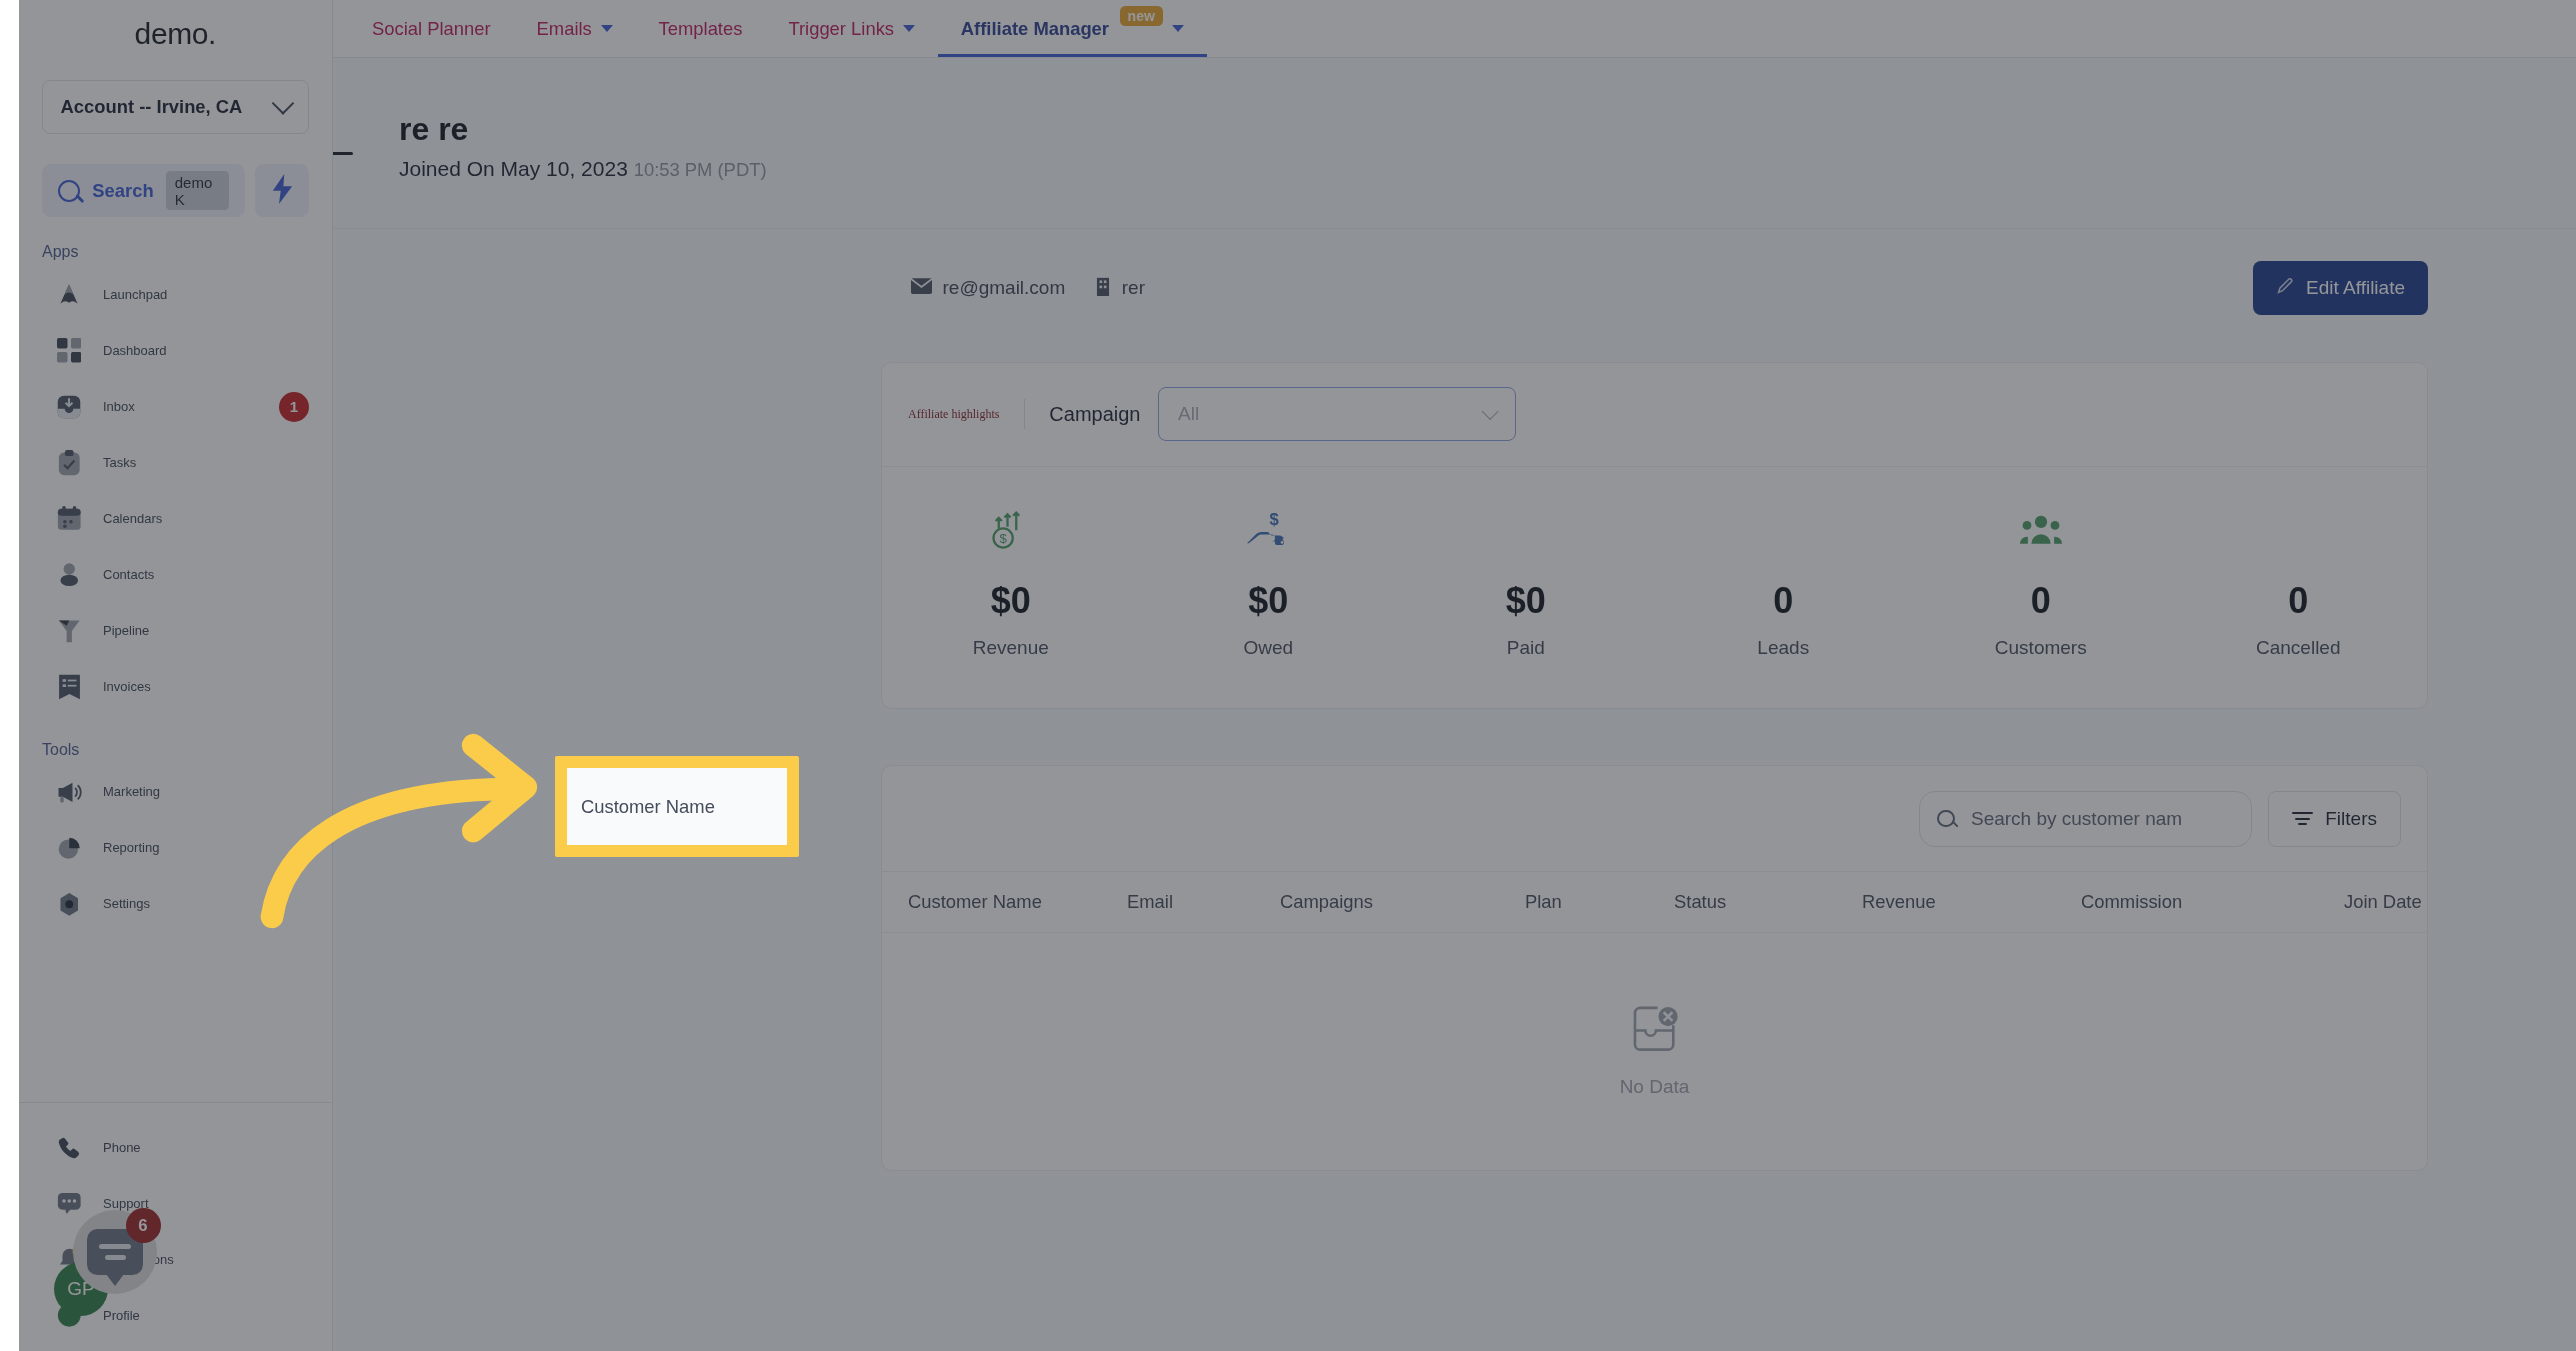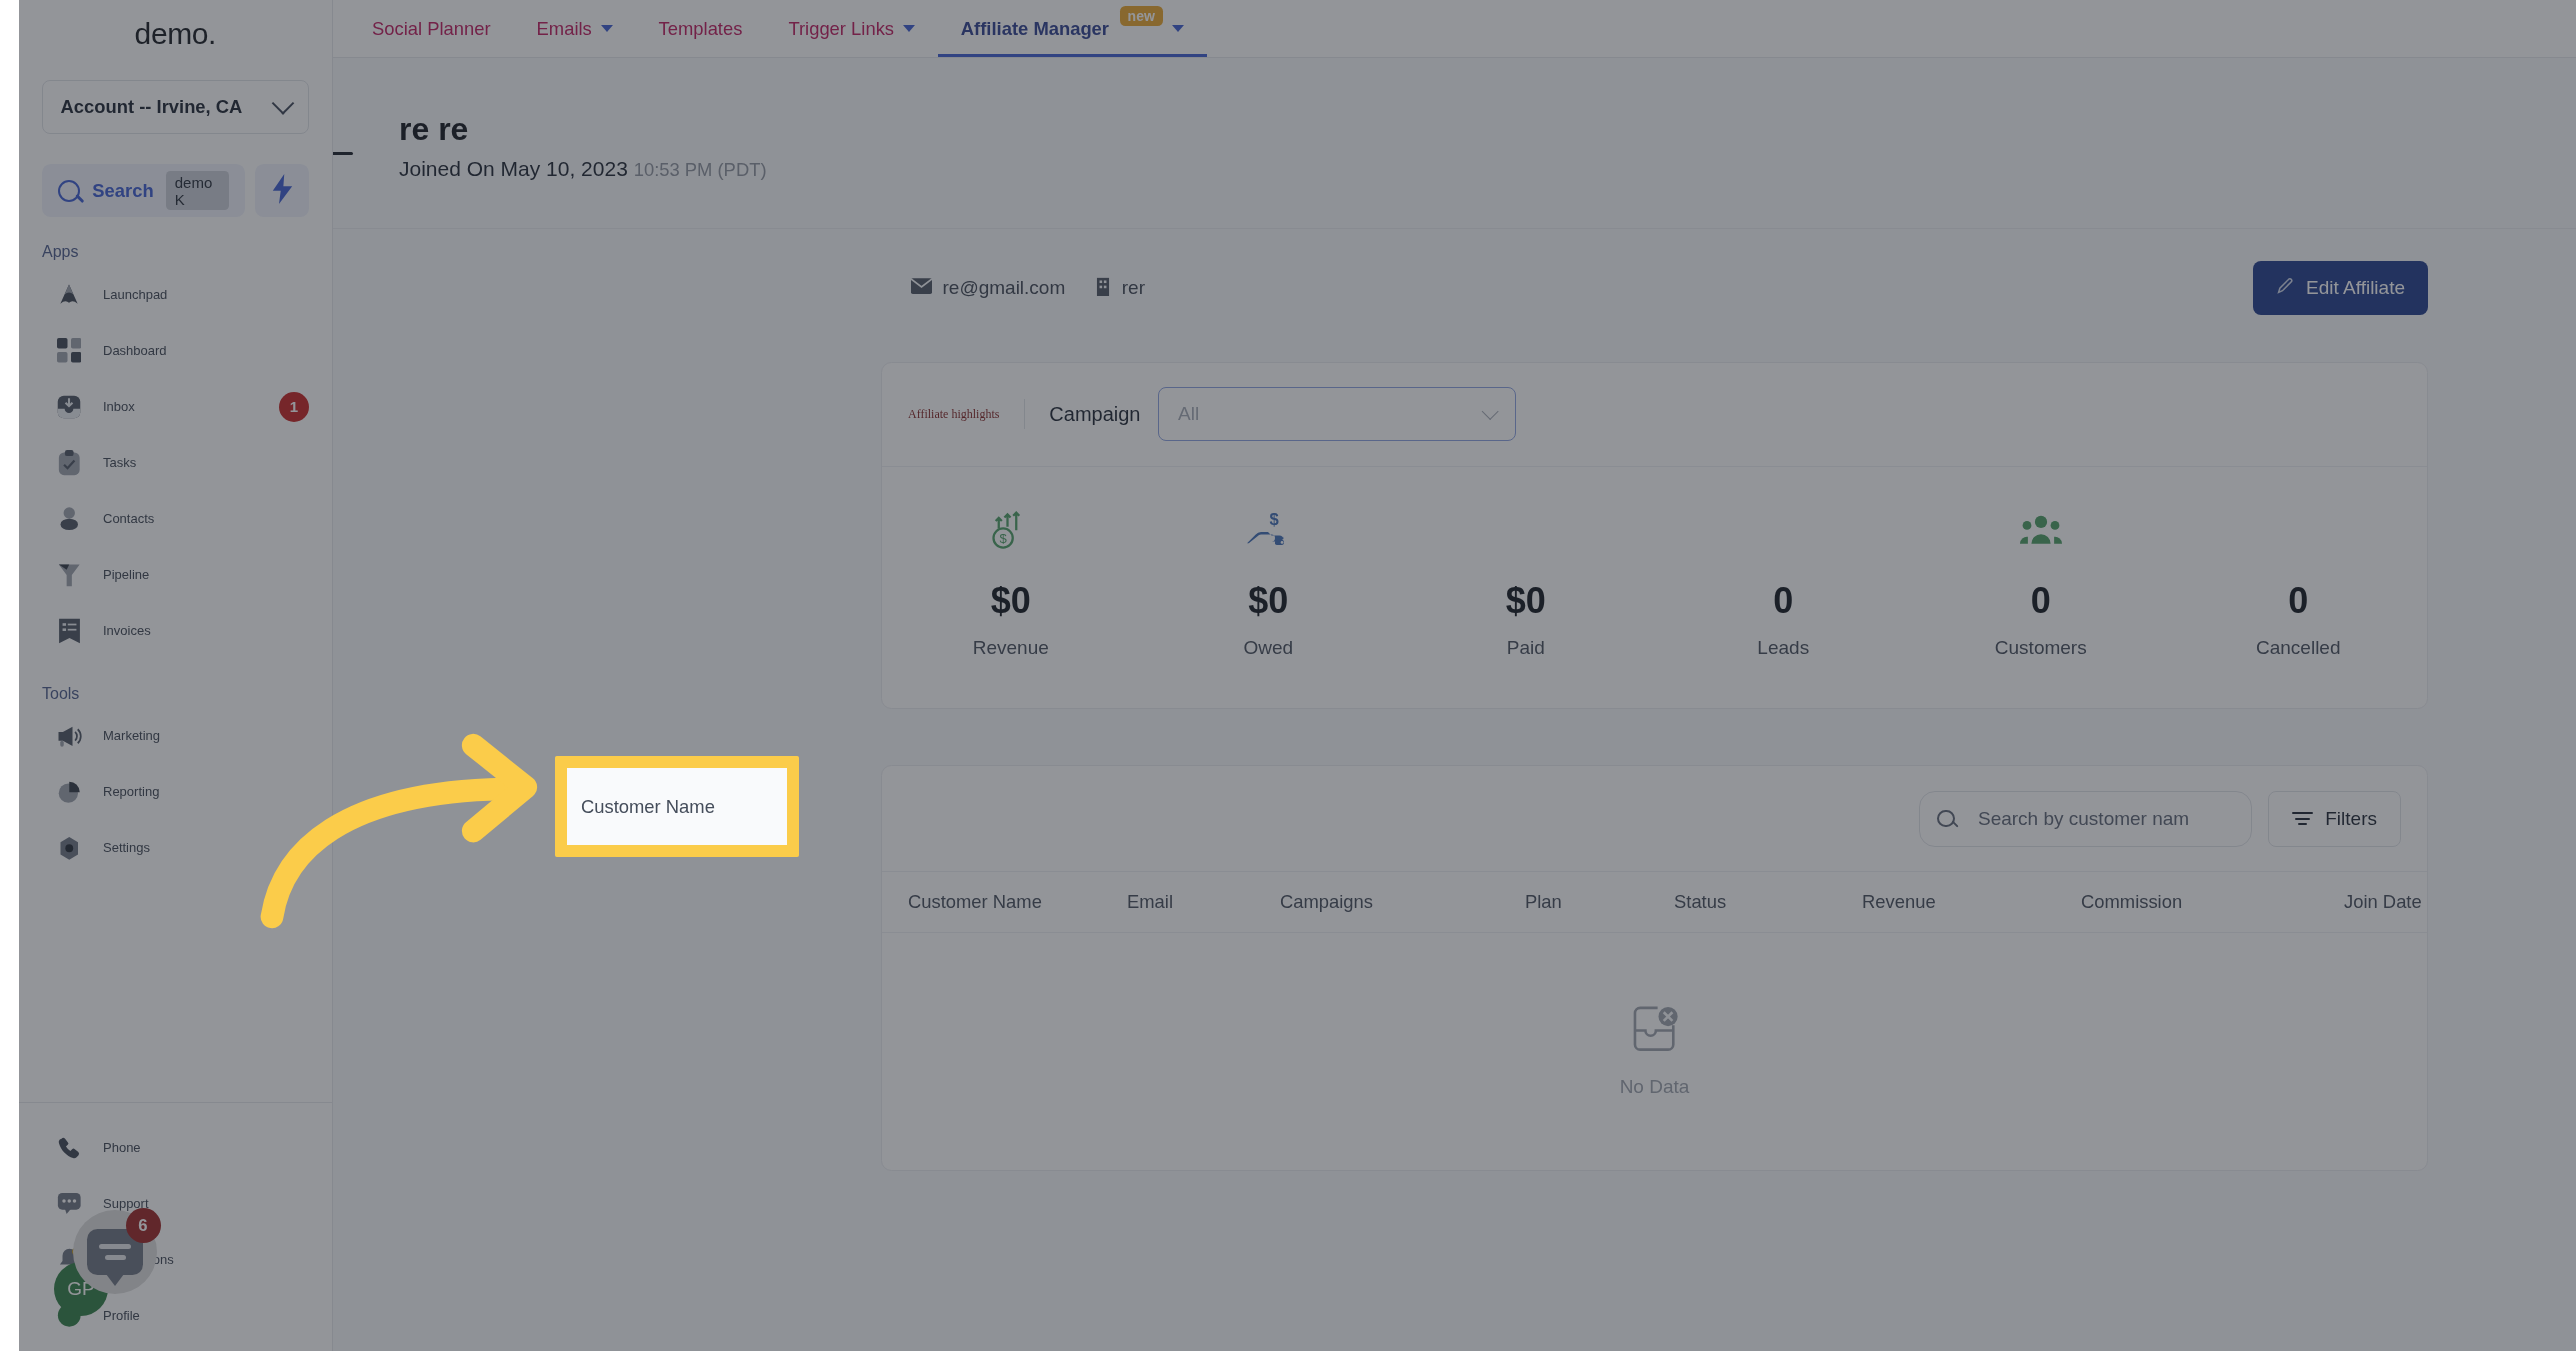--- a/index.html
+++ b/index.html
@@ -252,21 +252,21 @@
     background: #ffffff; border: 0.9px solid #e8eaee; border-radius: 10.5px;
     margin: 56px 167px 0 548px;
   }
   .table-toolbar {
     display: flex; justify-content: flex-end; align-items: center;
     gap: 16px; padding: 24.5px 26px;
   }
   .tbl-search {
     width: 333px; height: 56px;
     border: 0.9px solid #dfe2e7; border-radius: 16px;
-    display: flex; align-items: center; gap: 23px; padding: 0 17.5px;
+    display: flex; align-items: center; gap: 16px; padding: 0 17.5px;
     cursor: text;
   }
   .tbl-search .sicon2 {
     width: 17.5px; height: 17.5px; border: 2.2px solid #5c6475;
     border-radius: 50%; position: relative; flex: 0 0 auto;
   }
   .tbl-search .sicon2::after {
     content: ''; position: absolute; width: 8px; height: 2.2px;
     background: #5c6475; transform: rotate(45deg); right: -6.1px; bottom: 0;
     border-radius: 1.8px;
@@ -430,20 +430,34 @@
       <span class="nav-icon">
         <svg width="24.5" height="26" viewBox="0 0 28 30">
             <rect x="2" y="3" width="24" height="26" rx="6" fill="#9aa0ab"></rect>
             <rect x="9" y="0" width="10" height="7" rx="2.5" fill="#4a5260"></rect>
             <path d="M8 17 L12 21 L20 12" stroke="#4a5260" stroke-width="2.6" fill="none"></path>
           </svg>
       </span>
       <span class="nav-label">Tasks</span>
     </div>
 
+    <div class="nav-item">
+      <span class="nav-icon">
+        <svg width="24.5" height="24.5" viewBox="0 0 28 28">
+            <rect x="1" y="3" width="26" height="24" rx="4" fill="#9aa0ab"></rect>
+            <rect x="1" y="3" width="26" height="8" rx="4" fill="#4a5260"></rect>
+            <rect x="6" y="0" width="4" height="7" rx="2" fill="#4a5260"></rect>
+            <rect x="18" y="0" width="4" height="7" rx="2" fill="#4a5260"></rect>
+            <circle cx="9" cy="18" r="2" fill="#4a5260"></circle>
+            <circle cx="16" cy="18" r="2" fill="#4a5260"></circle>
+            <circle cx="9" cy="23" r="2" fill="#4a5260"></circle>
+          </svg>
+      </span>
+      <span class="nav-label">Calendars</span>
+    </div>
 
     <div class="nav-item">
       <span class="nav-icon">
         <svg width="24.5" height="24.5" viewBox="0 0 28 28">
             <circle cx="14" cy="8" r="6.5" fill="#9aa0ab"></circle>
             <ellipse cx="14" cy="21" rx="10" ry="6.5" fill="#4a5260"></ellipse>
           </svg>
       </span>
       <span class="nav-label">Contacts</span>
     </div>

